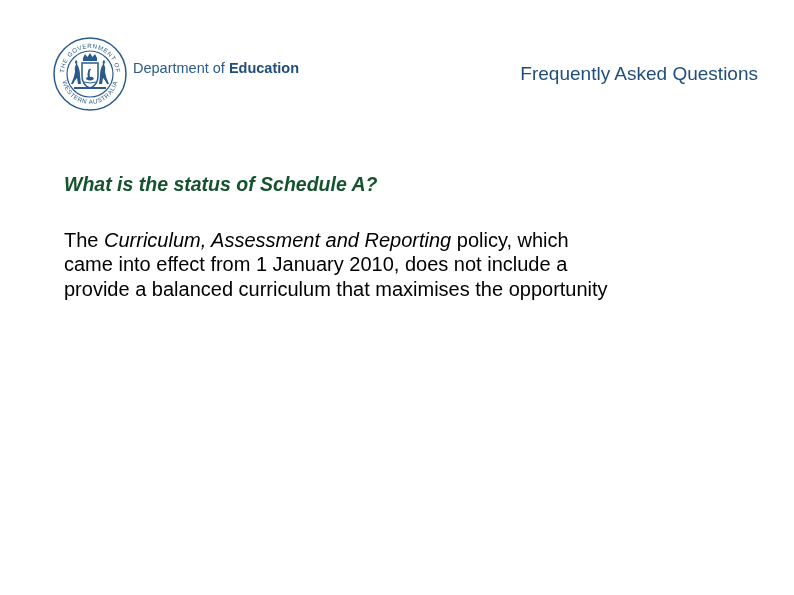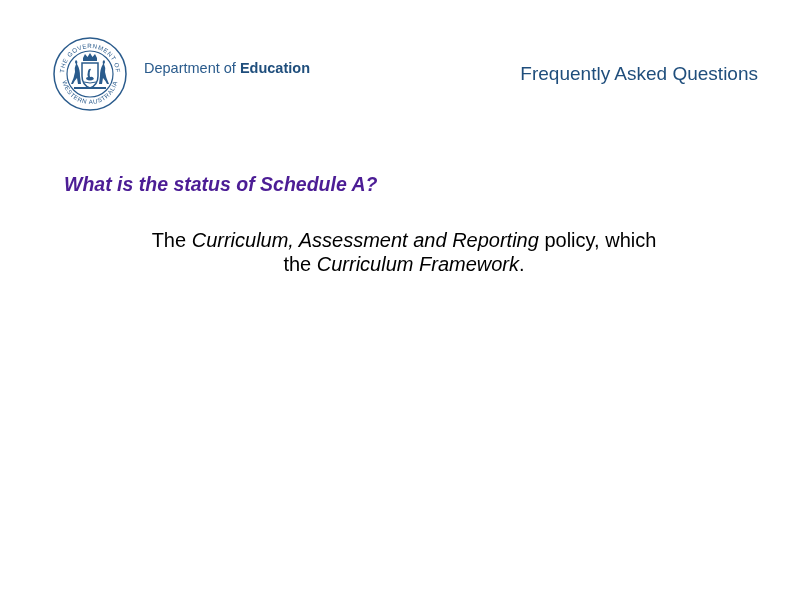--- a/index.html
+++ b/index.html
@@ -19,21 +19,21 @@
       left: 52px;
       top: 36px;
       display: flex;
       align-items: center;
     }
     .crest {
       width: 76px;
       height: 76px;
     }
     .dept-name {
-      margin-left: 16px;
+      margin-left: 5px;
       margin-top: -12px;
       font-size: 14.5px;
       color: #2a5b8c;
       letter-spacing: 0px;
       white-space: nowrap;
     }
     .dept-name b {
       font-weight: bold;
       color: #1f4e7c;
     }
@@ -45,32 +45,31 @@
       color: #1f4e7c;
       white-space: nowrap;
     }
     .question {
       position: absolute;
       left: 64px;
       top: 173px;
       font-size: 19.5px;
       font-weight: bold;
       font-style: italic;
-      color: #4c1d95;
+      color: #14532d;
       white-space: nowrap;
     }
     .answer {
       position: absolute;
       left: 64px;
       top: 228px;
       width: 680px;
       font-size: 20px;
       line-height: 24.3px;
       color: #000000;
-      text-align: center;
     }
     .answer .line {
       display: block;
       white-space: nowrap;
     }
     .answer i {
       font-style: italic;
     }
   </style>
 </head>
@@ -106,14 +105,15 @@
   </svg>
   <span class="dept-name"><span>Department of </span><b>Education</b></span>
 </div>
 
 <div class="faq-title">Frequently Asked Questions</div>
 
 <div class="question">What is the status of Schedule A?</div>
 
 <div class="answer">
   <span class="line"><span>The </span><i>Curriculum, Assessment and Reporting</i><span> policy, which</span></span>
-  <span class="line"><span>the </span><i>Curriculum Framework</i><span>.</span></span>
+  <span class="line"><span>came into effect from 1 January 2010, does not include a</span></span>
+  <span class="line"><span>provide a balanced curriculum that maximises the opportunity</span></span>
 </div>
 
 </body></html>

